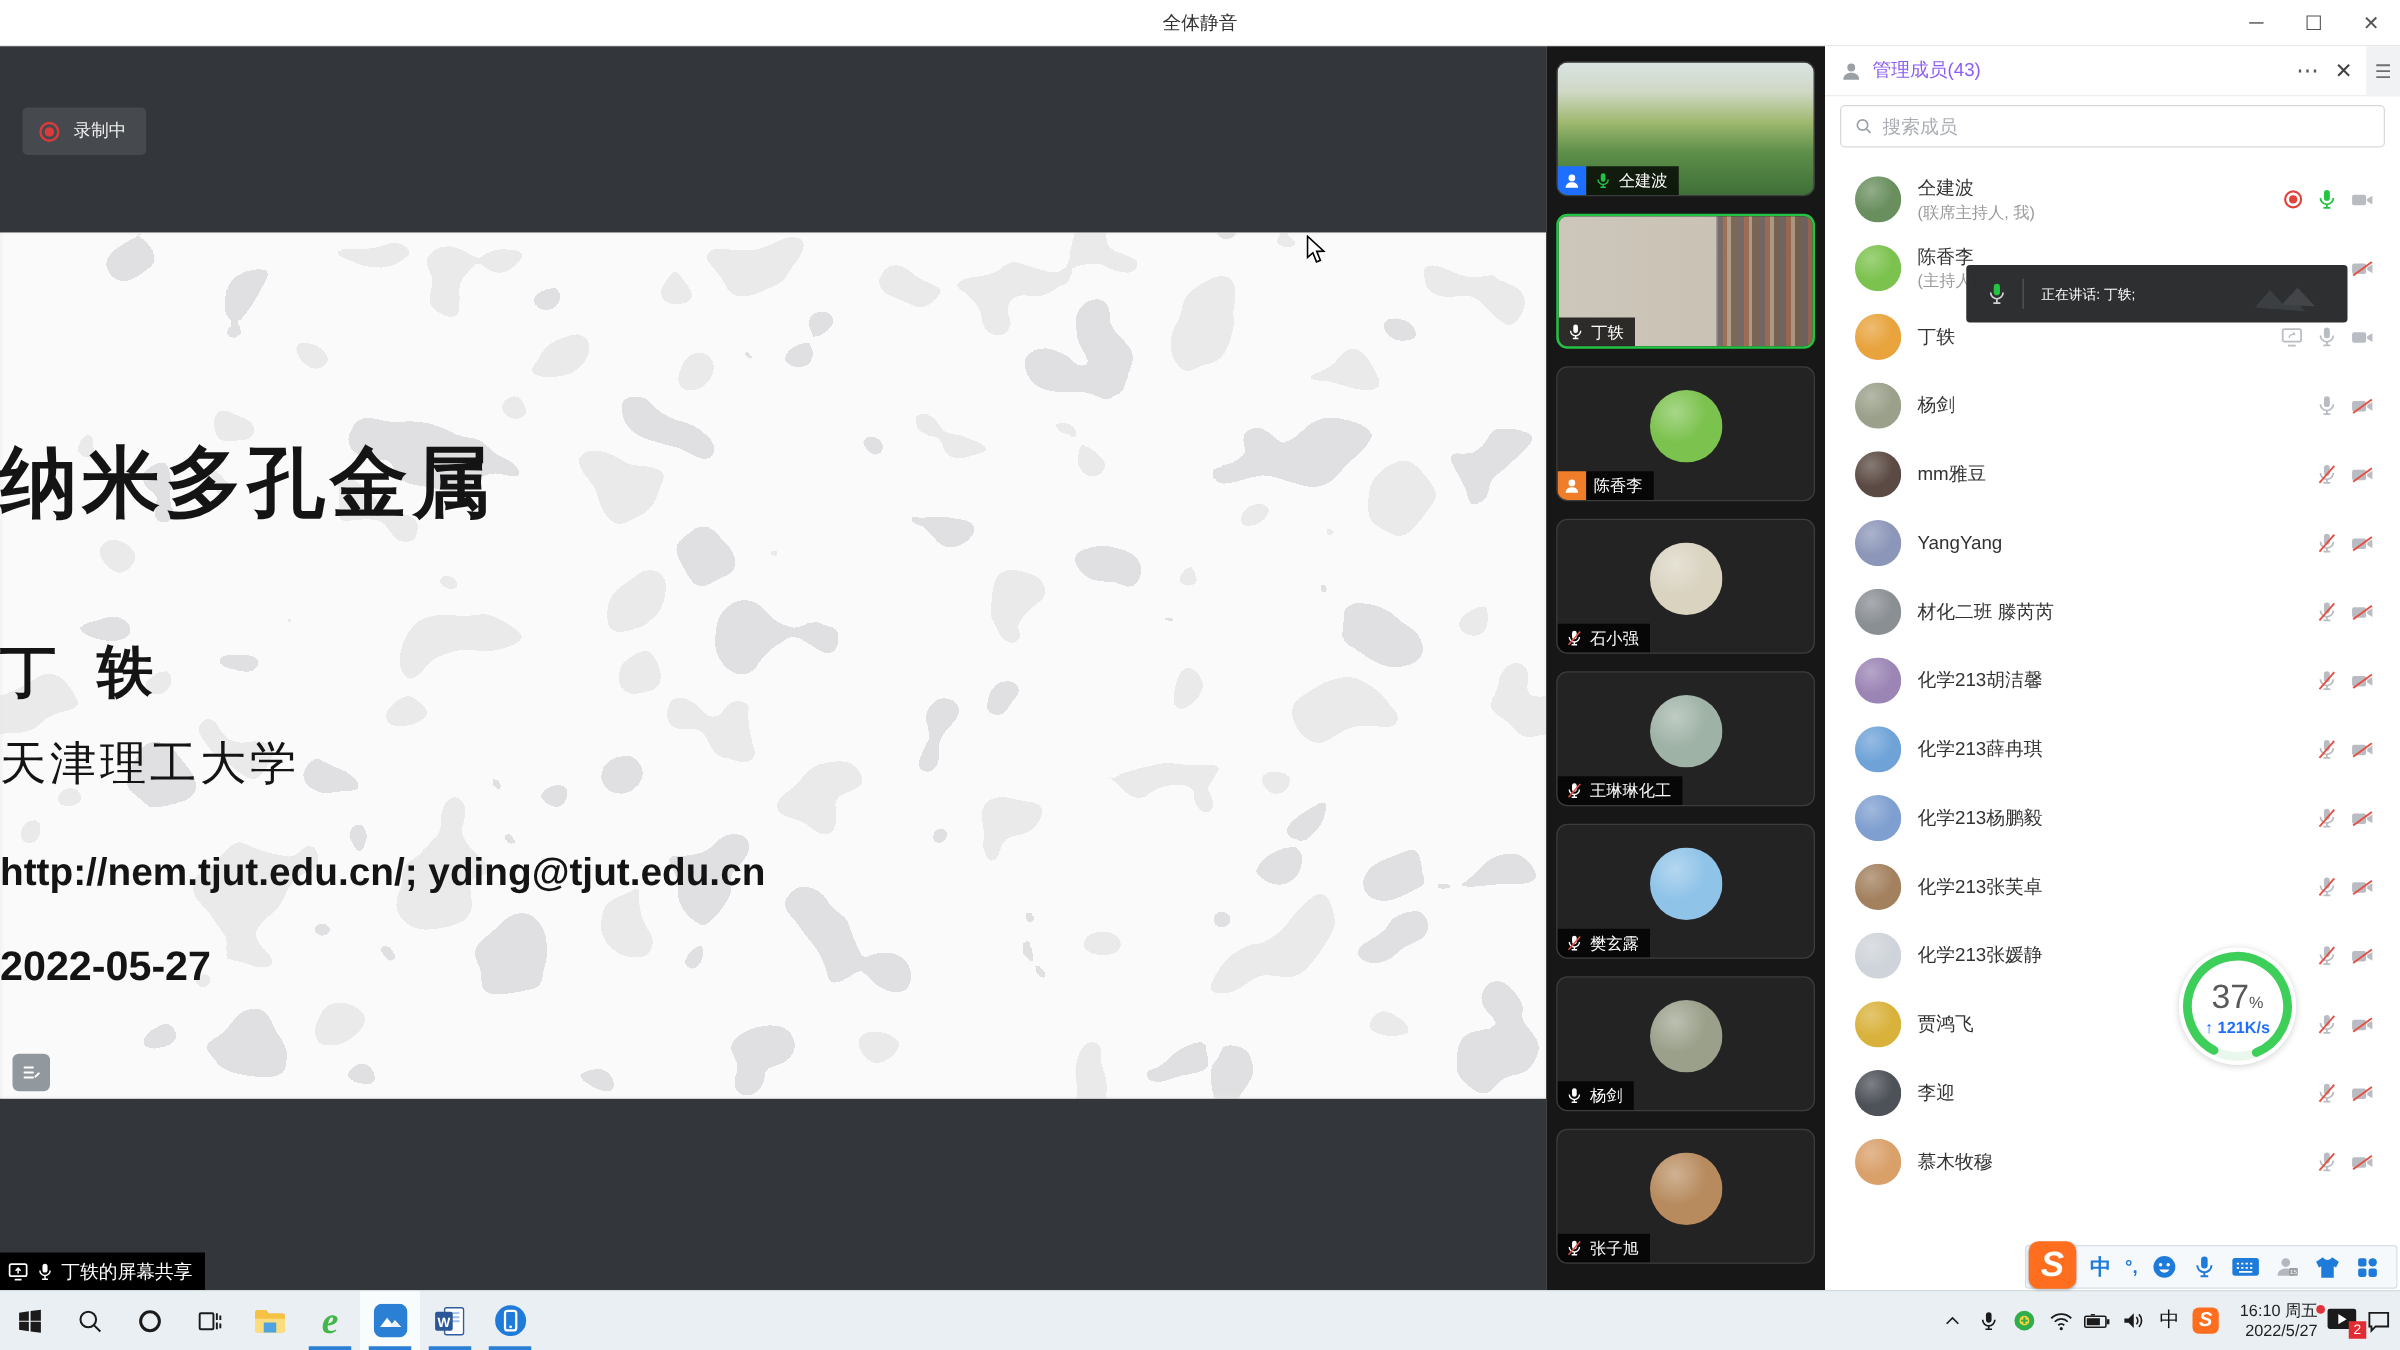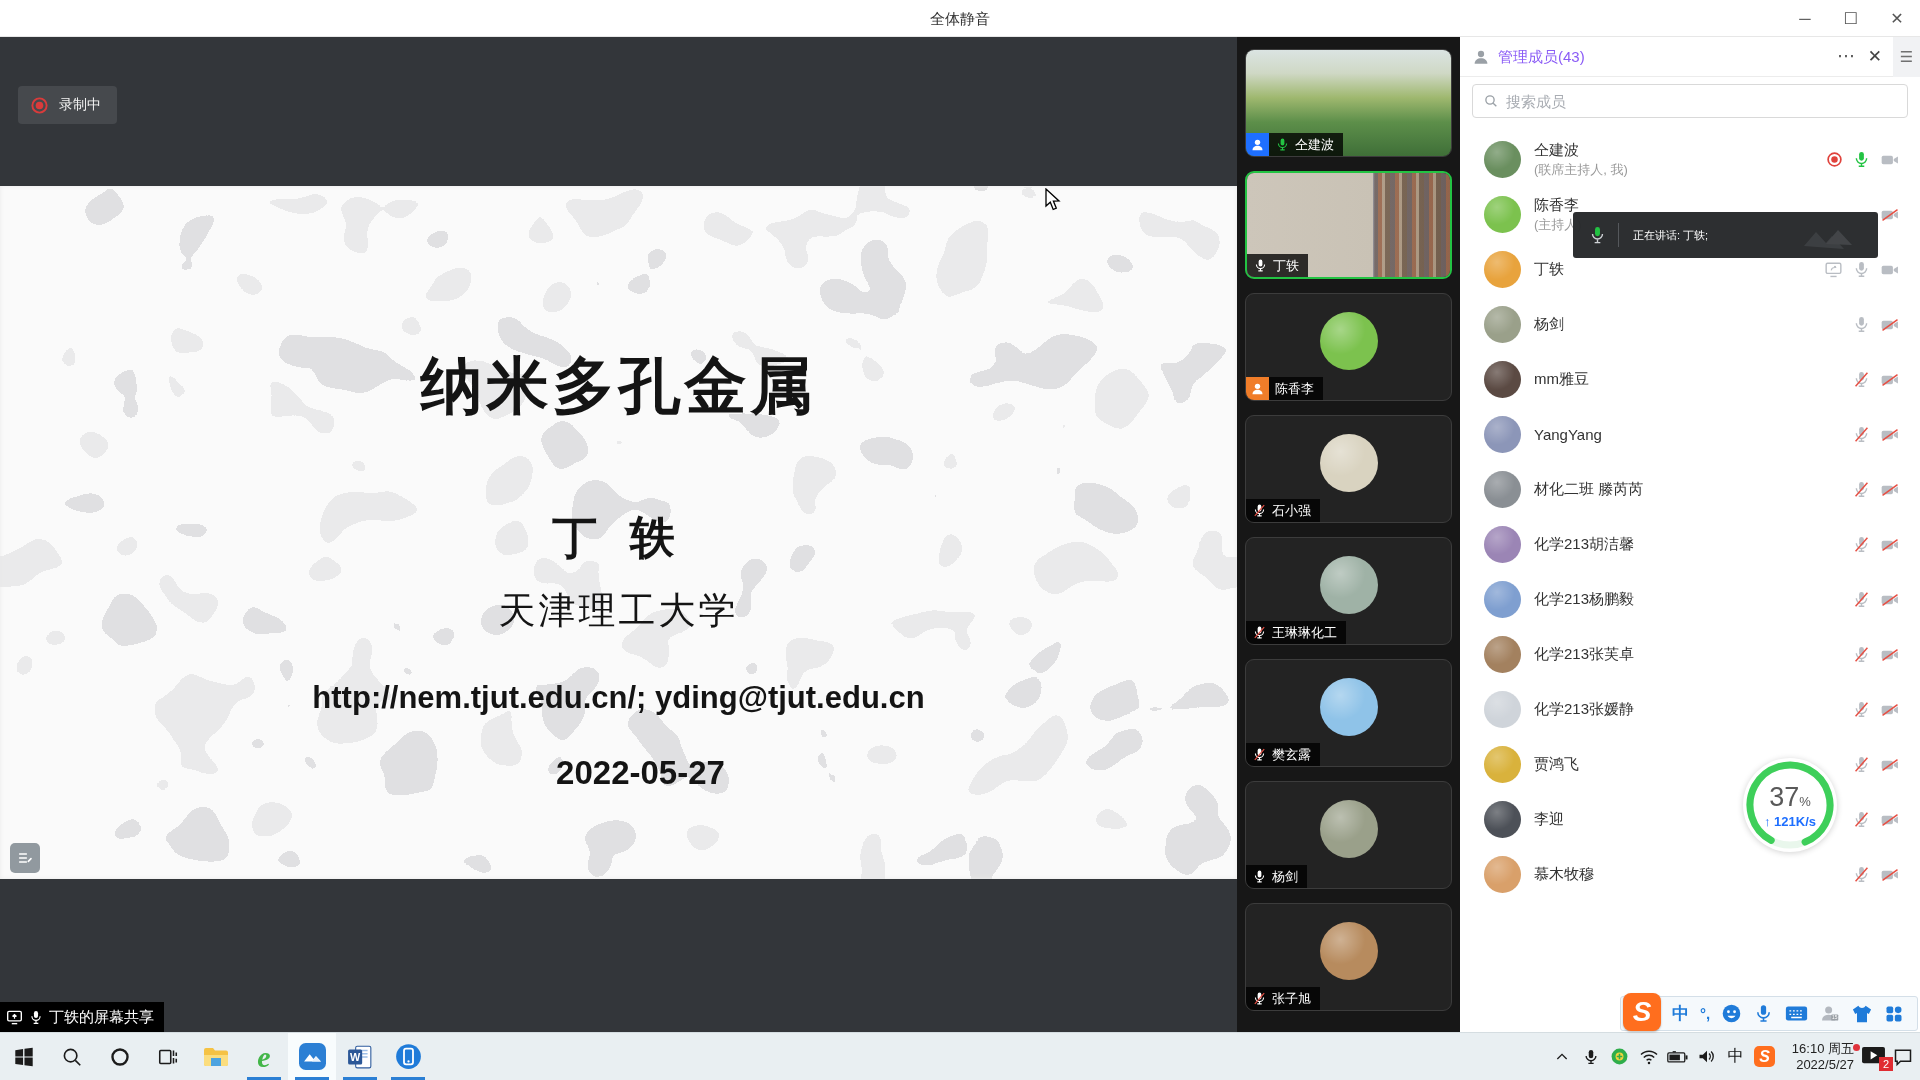--- a/index.html
+++ b/index.html
@@ -16,26 +16,26 @@
   .win-btn { width:46px; height:37px; display:flex; align-items:center; justify-content:center;
     color:#555; font-size:16px; cursor:default; }
 
   
   .stage { position:absolute; left:0; top:37px; width:1237px; height:995px; background:#33363a; }
   .rec-badge { position:absolute; left:18px; top:49px; height:38px; padding:0 16px 0 12px;
     background:#46494d; border-radius:4px; display:flex; align-items:center; gap:10px; }
   .rec-badge span.txt { color:#f2f2f2; font-size:14px; }
   .slide { position:absolute; left:0; top:149px; width:1237px; height:693px; background:#e9e9e9; overflow:hidden; }
   .slide svg.tex { position:absolute; left:0; top:0; }
-  .slide .line { position:absolute; left:0; width:1237px; text-align:center; color:#141414; }
+  .slide .line { position:absolute; left:0; width:1237px; color:#141414; }
   .sl-title { top:158px; font-size:62px; font-weight:700; letter-spacing:4px; }
   .sl-author { top:322px; font-size:45px; font-weight:700; letter-spacing:10px; }
   .sl-affil { top:400px; font-size:37px; font-weight:400; letter-spacing:3px; }
   .sl-url { top:494px; font-size:31px; font-weight:600; }
-  .sl-date { top:568px; font-size:33px; font-weight:600;padding-left:44px; }
+  .sl-date { top:568px; font-size:33px; font-weight:600; }
   .annot-btn { position:absolute; left:10px; top:806px; width:30px; height:30px; border-radius:5px;
     background:rgba(110,120,128,.75); display:flex; align-items:center; justify-content:center; }
   .share-chip { position:absolute; left:0; top:965px; height:30px; background:#000;
     display:flex; align-items:center; gap:6px; padding:0 10px 0 6px; }
   .share-chip .txt { color:#fff; font-size:15px; }
   .cursor { position:absolute; left:1045px; top:151px; }
 
   
   .strip { position:absolute; left:1237px; top:37px; width:223px; height:995px; background:#171717;
     padding:12px 8px; display:flex; flex-direction:column; gap:14px; overflow:hidden; }
@@ -575,20 +575,44 @@
             <span style="display: flex;">
               <svg width="20" height="20" viewBox="0 0 24 24">
     <rect x="2" y="7" width="13.5" height="10" rx="2" fill="#b9bdc3"></rect>
     <path d="M16.5 10.8 21.5 7.8v8.4l-5-3z" fill="#b9bdc3"></path>
     <path d="M3 18.5 21 5.5" stroke="#e64f44" stroke-width="1.9"></path>
               </svg>
             </span>
           </span>
   </div>
 
+  <div class="mrow">
+    <span class="avatar" style="background: radial-gradient(circle at 35% 30%, rgba(255, 255, 255, 0.267), transparent 50%), rgb(111, 163, 216);"></span>
+    <span class="mtext">
+      <span class="mname">化学213薛冉琪</span>
+
+    </span>
+    <span class="micons">
+            <span style="display: flex;">
+              <svg width="19" height="19" viewBox="0 0 24 24">
+    <rect x="9" y="2.5" width="6" height="11" rx="3" fill="#b9bdc3"></rect>
+    <path d="M5.5 10.5a6.5 6.5 0 0 0 13 0" fill="none" stroke="#b9bdc3" stroke-width="1.8"></path>
+    <path d="M12 17v3.5M8.5 20.5h7" stroke="#b9bdc3" stroke-width="1.8"></path>
+    <path d="M4.5 20.5 19.5 3.5" stroke="#e64f44" stroke-width="1.9"></path>
+              </svg>
+            </span>
+            <span style="display: flex;">
+              <svg width="20" height="20" viewBox="0 0 24 24">
+    <rect x="2" y="7" width="13.5" height="10" rx="2" fill="#b9bdc3"></rect>
+    <path d="M16.5 10.8 21.5 7.8v8.4l-5-3z" fill="#b9bdc3"></path>
+    <path d="M3 18.5 21 5.5" stroke="#e64f44" stroke-width="1.9"></path>
+              </svg>
+            </span>
+          </span>
+  </div>
 
   <div class="mrow">
     <span class="avatar" style="background: radial-gradient(circle at 35% 30%, rgba(255, 255, 255, 0.267), transparent 50%), rgb(127, 159, 208);"></span>
     <span class="mtext">
       <span class="mname">化学213杨鹏毅</span>
 
     </span>
     <span class="micons">
             <span style="display: flex;">
               <svg width="19" height="19" viewBox="0 0 24 24">

